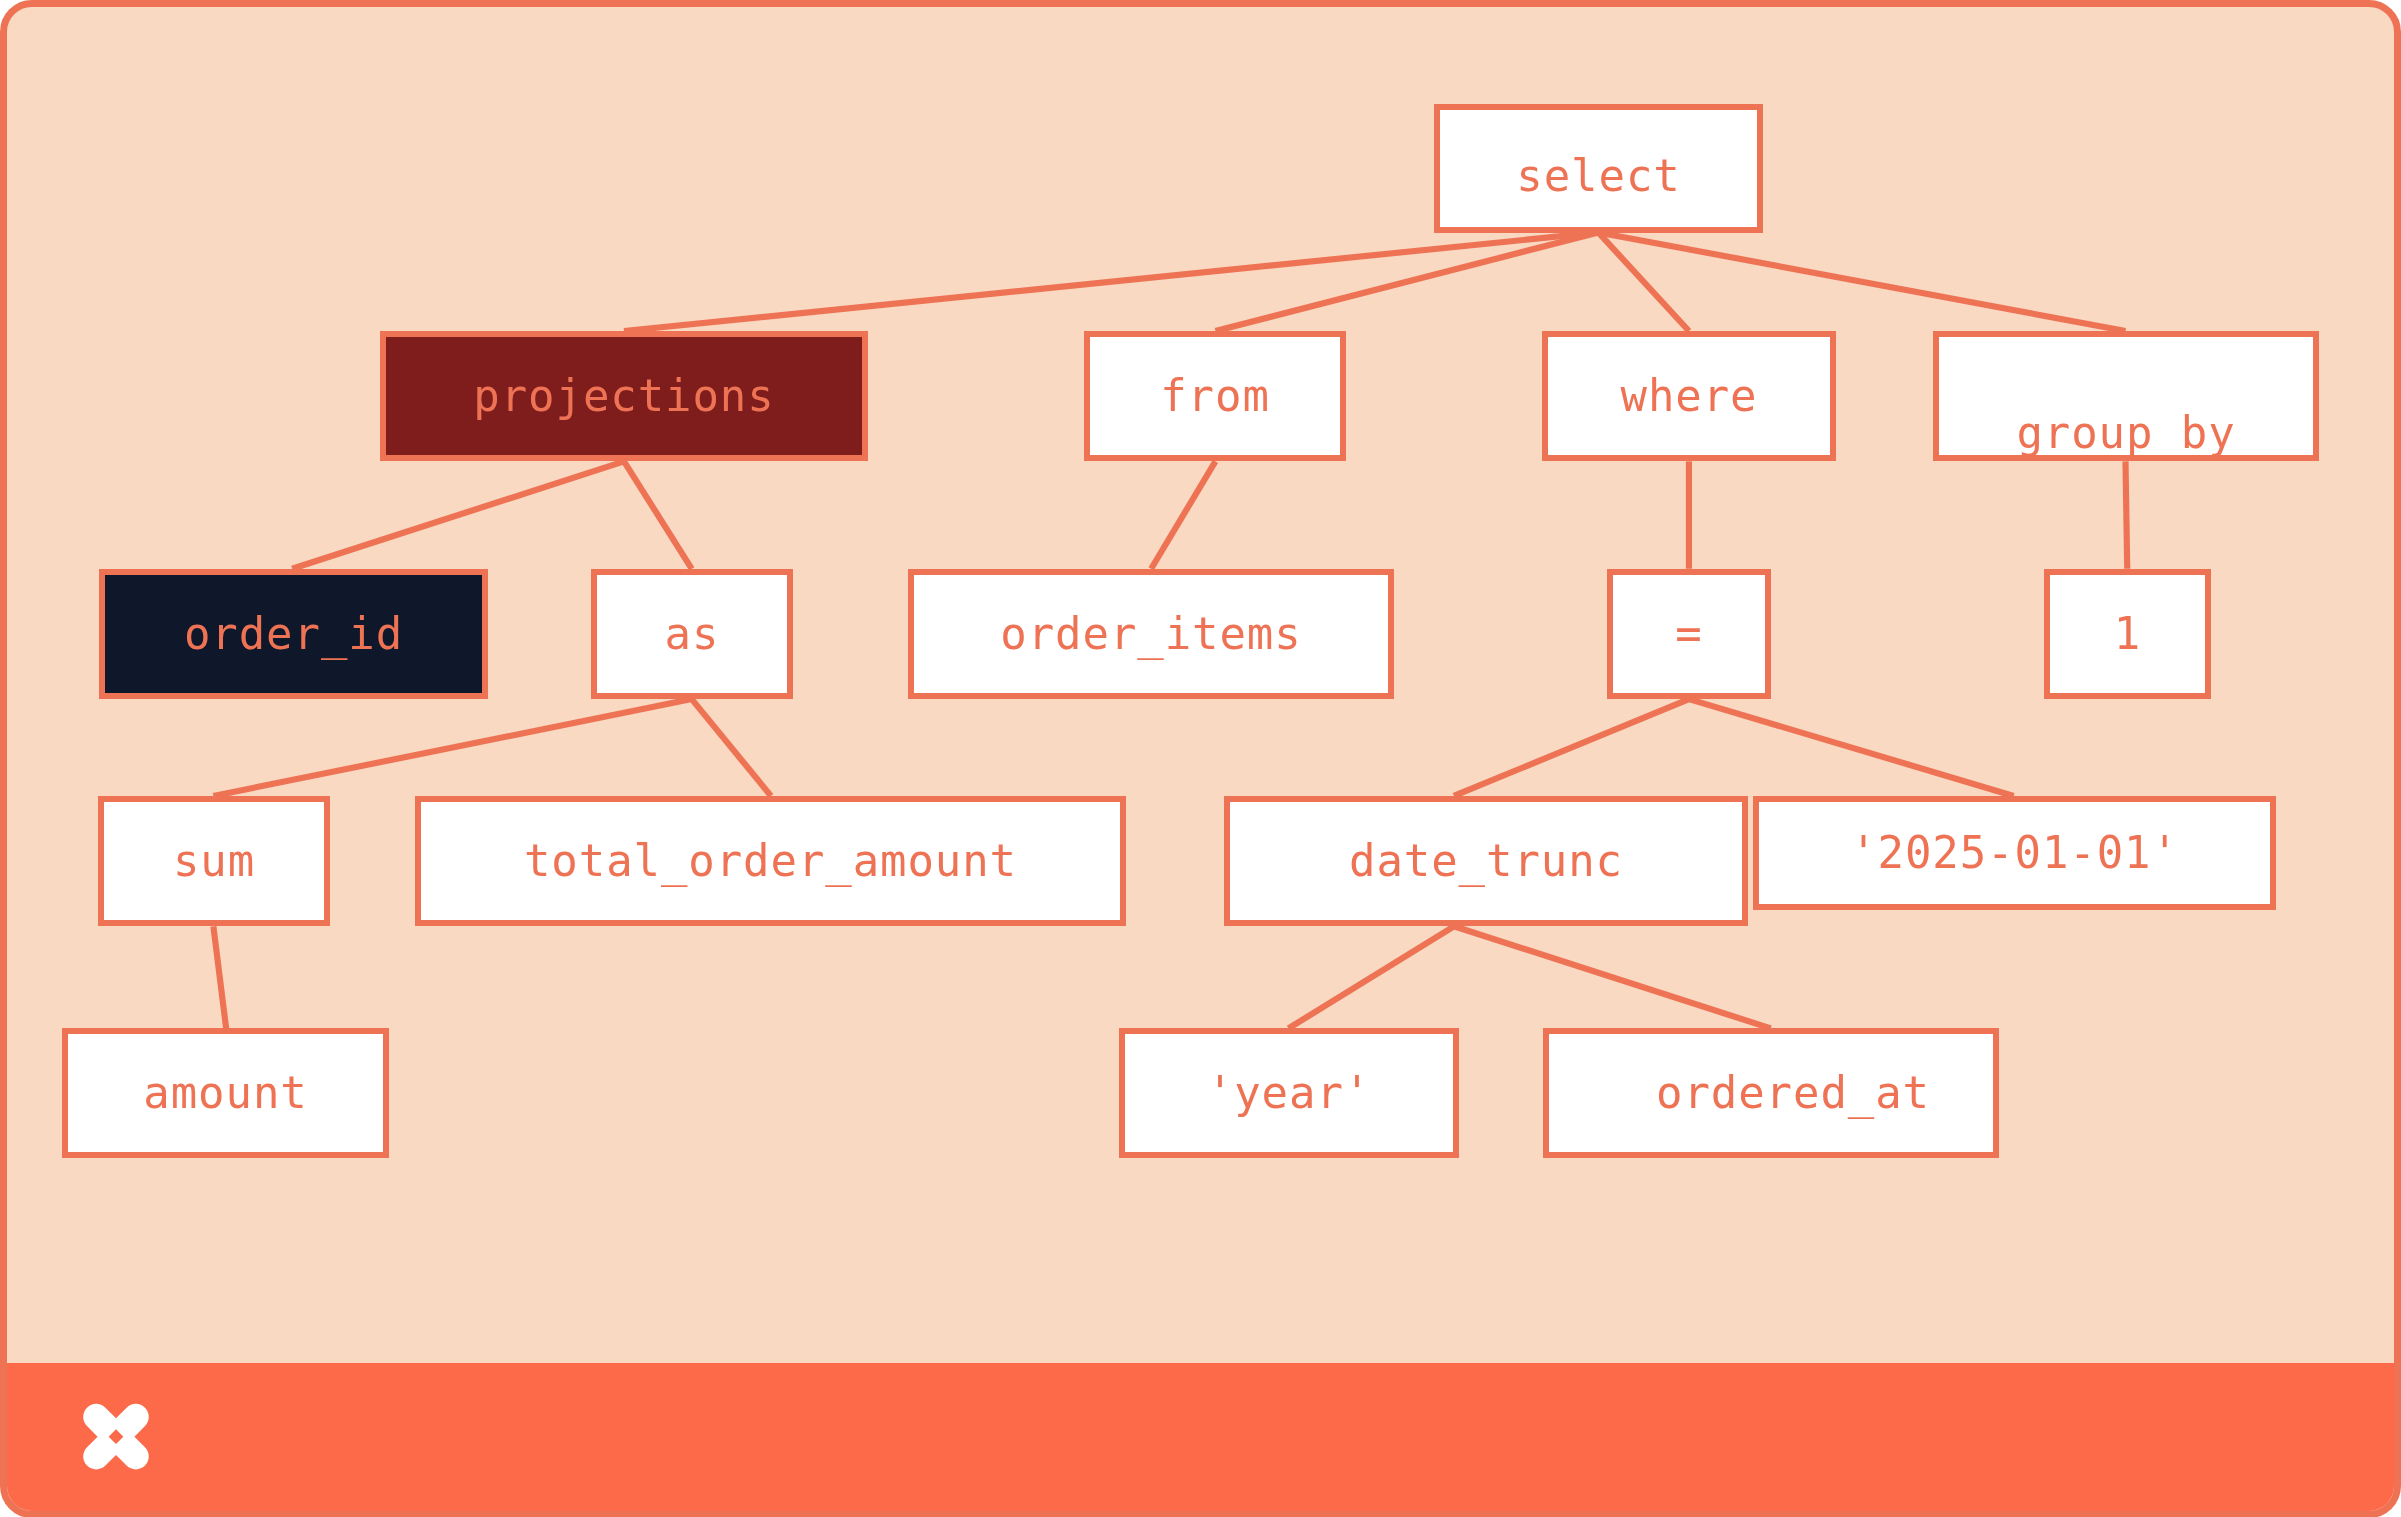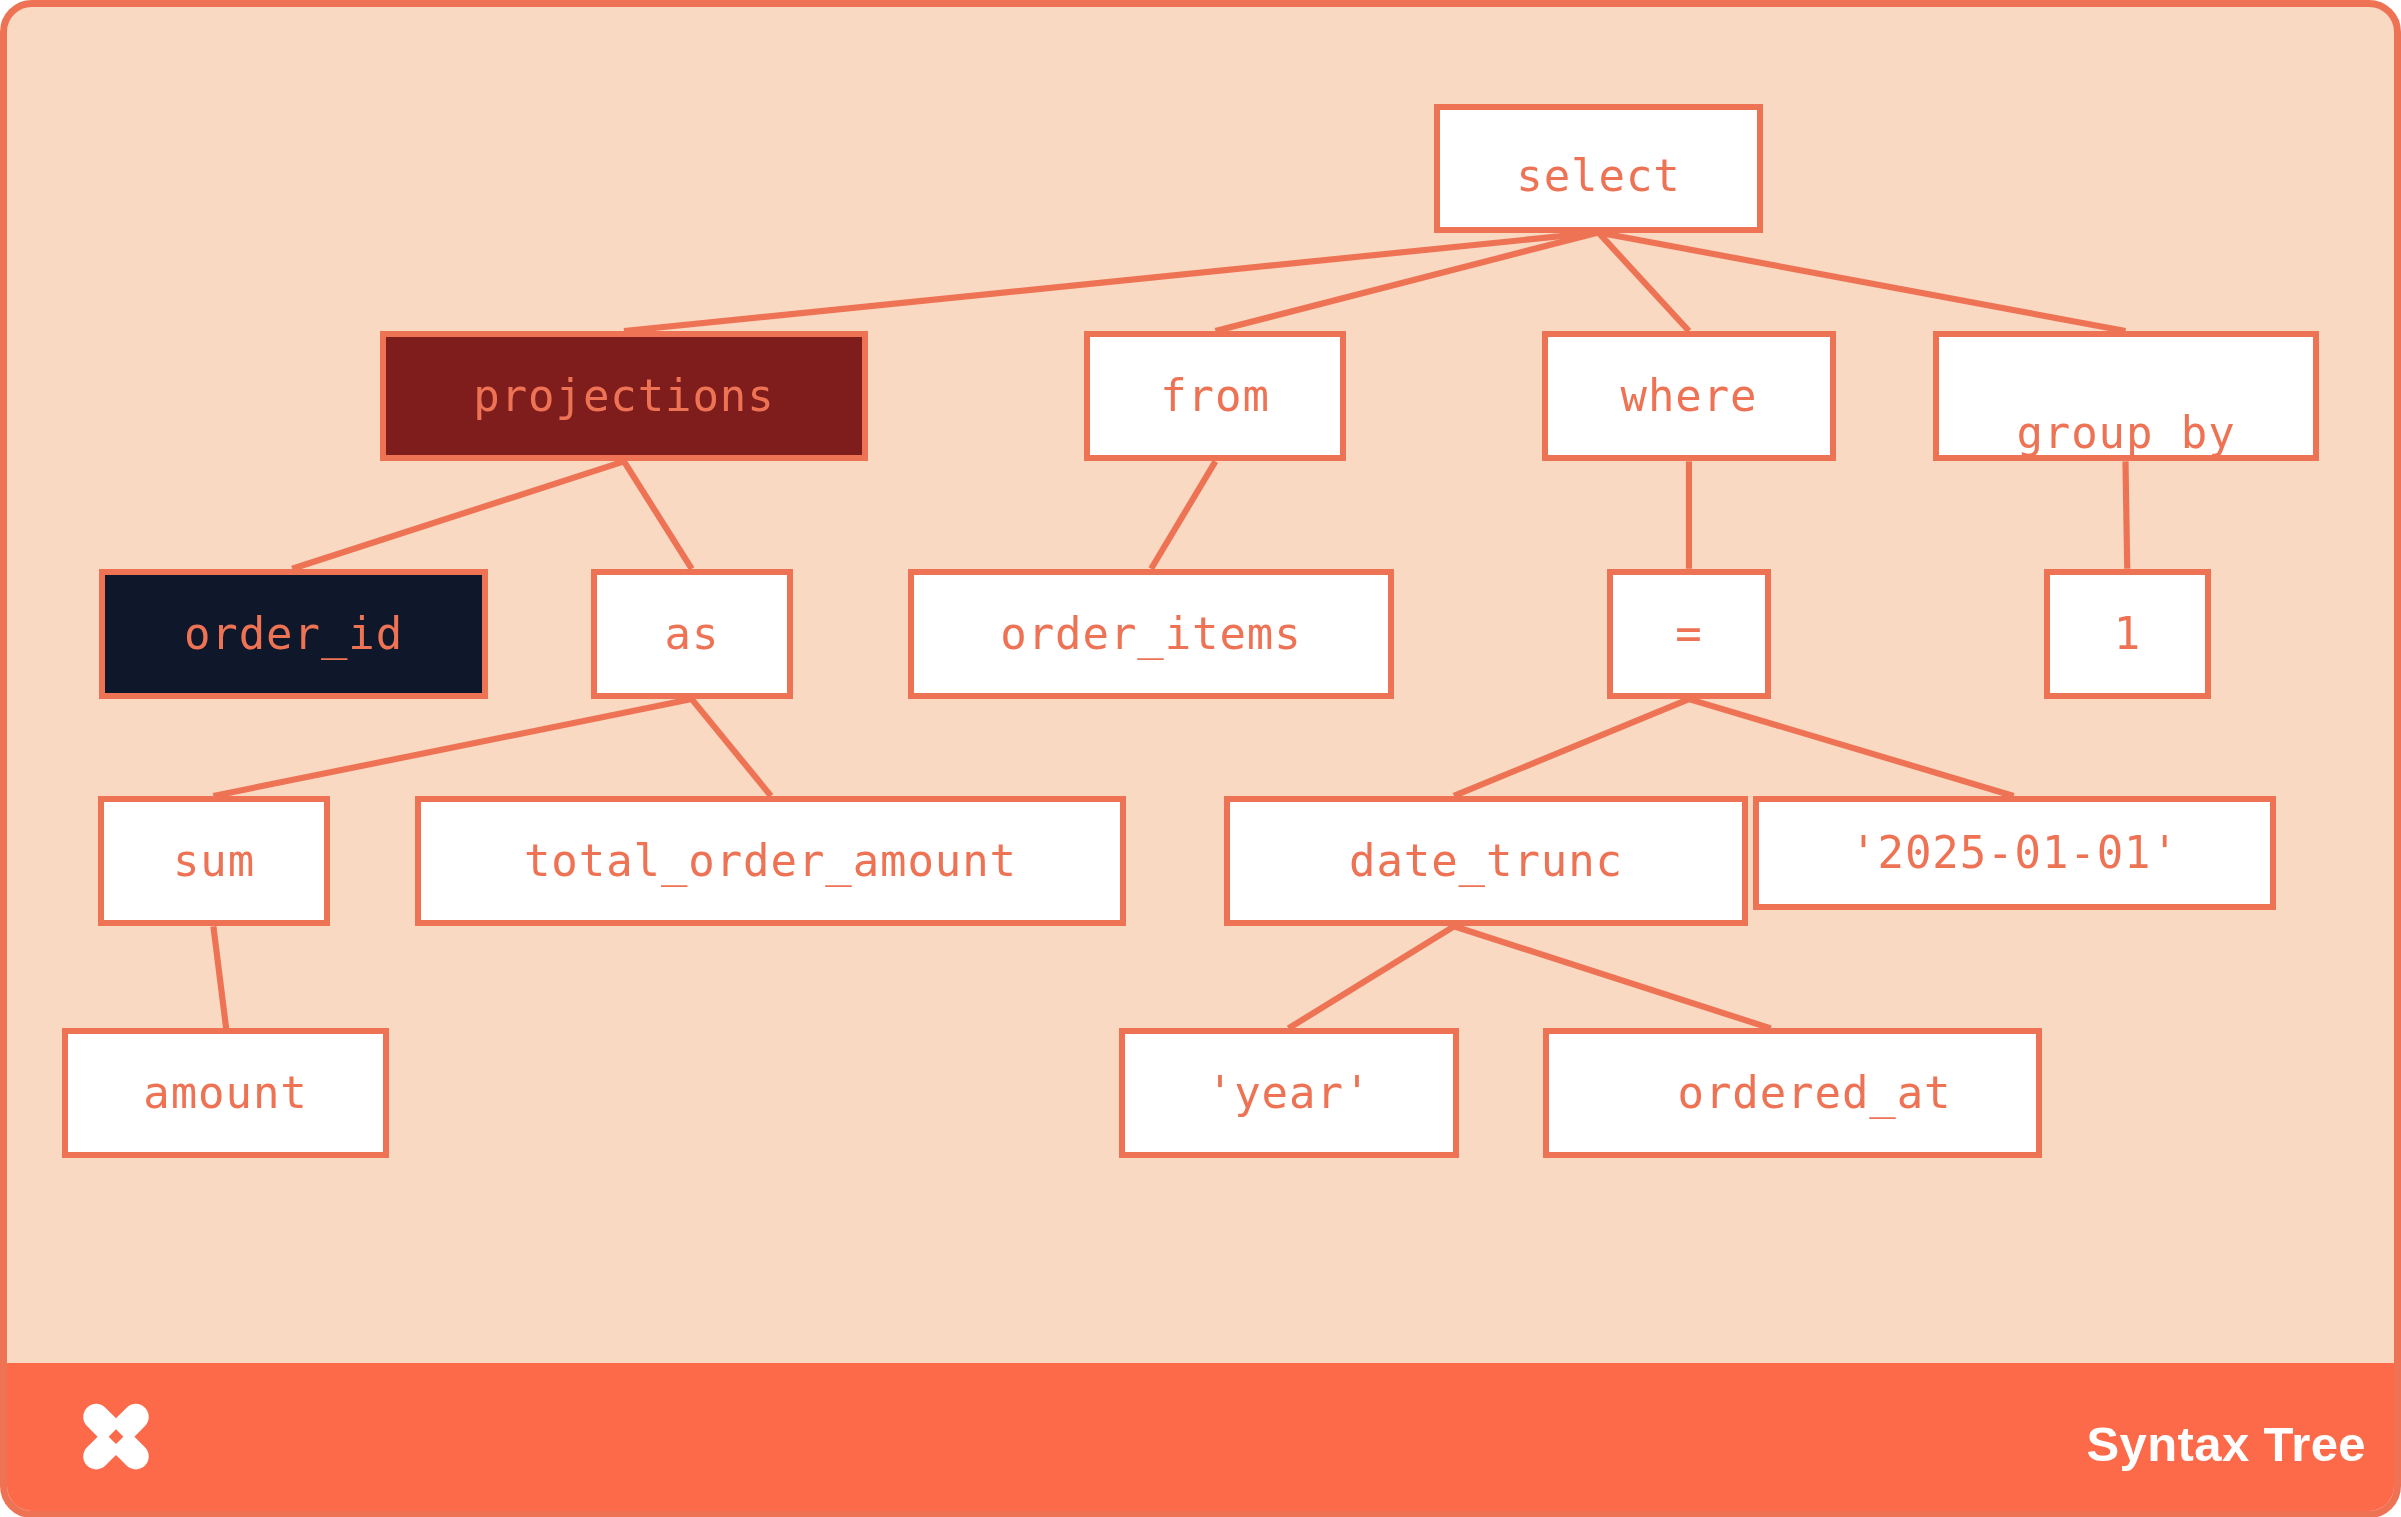--- a/index.html
+++ b/index.html
@@ -163,34 +163,33 @@
           </div>
           <div class="node-box" style="left: 1746px; top: 789px; width: 523px; height: 114px; background: rgb(255, 255, 255); border-color: rgb(238, 115, 85);">
             <span class="node-label" style="color: rgb(238, 115, 85);">'2025-01-01'</span>
           </div>
           <div class="node-box" style="left: 55px; top: 1021px; width: 327px; height: 130px; background: rgb(255, 255, 255); border-color: rgb(238, 115, 85);">
             <span class="node-label" style="color: rgb(238, 115, 85);">amount</span>
           </div>
           <div class="node-box" style="left: 1112px; top: 1021px; width: 340px; height: 130px; background: rgb(255, 255, 255); border-color: rgb(238, 115, 85);">
             <span class="node-label" style="color: rgb(238, 115, 85);">'year'</span>
           </div>
-          <div class="node-box" style="left: 1536px; top: 1021px; width: 499px; height: 130px; background: rgb(255, 255, 255); border-color: rgb(238, 115, 85); padding-left: 44px;">
+          <div class="node-box" style="left: 1536px; top: 1021px; width: 456px; height: 130px; background: rgb(255, 255, 255); border-color: rgb(238, 115, 85); padding-left: 44px;">
             <span class="node-label" style="color: rgb(238, 115, 85);">ordered_at</span>
           </div>
         </div>
     </div>
 
     <div id="footer-bar" style="background: rgb(252, 106, 73);">
       <svg id="footer-logo" viewBox="0 0 100 100">
         <path d="M18.5 10.5 C24 5 33 5 38.5 10.5 L50 22 L61.5 10.5
                  C67 5 76 5 81.5 10.5 C87 16 87 25 81.5 30.5 L70 42
                  L81.5 53.5 C87 59 87 68 81.5 73.5 C76 79 67 79 61.5 73.5
                  L50 62 L38.5 73.5 C33 79 24 79 18.5 73.5
                  C13 68 13 59 18.5 53.5 L30 42 L18.5 30.5
                  C13 25 13 16 18.5 10.5 Z" fill="#FFFFFF"></path>
         <path d="M50 34 L58 42 L50 50 L42 42 Z" fill="#FC6A49"></path>
       </svg>
-      <div id="footer-title">Syntax Tree</div>
     </div>
 
   </div>
 </div>
 
 
 </body></html>

